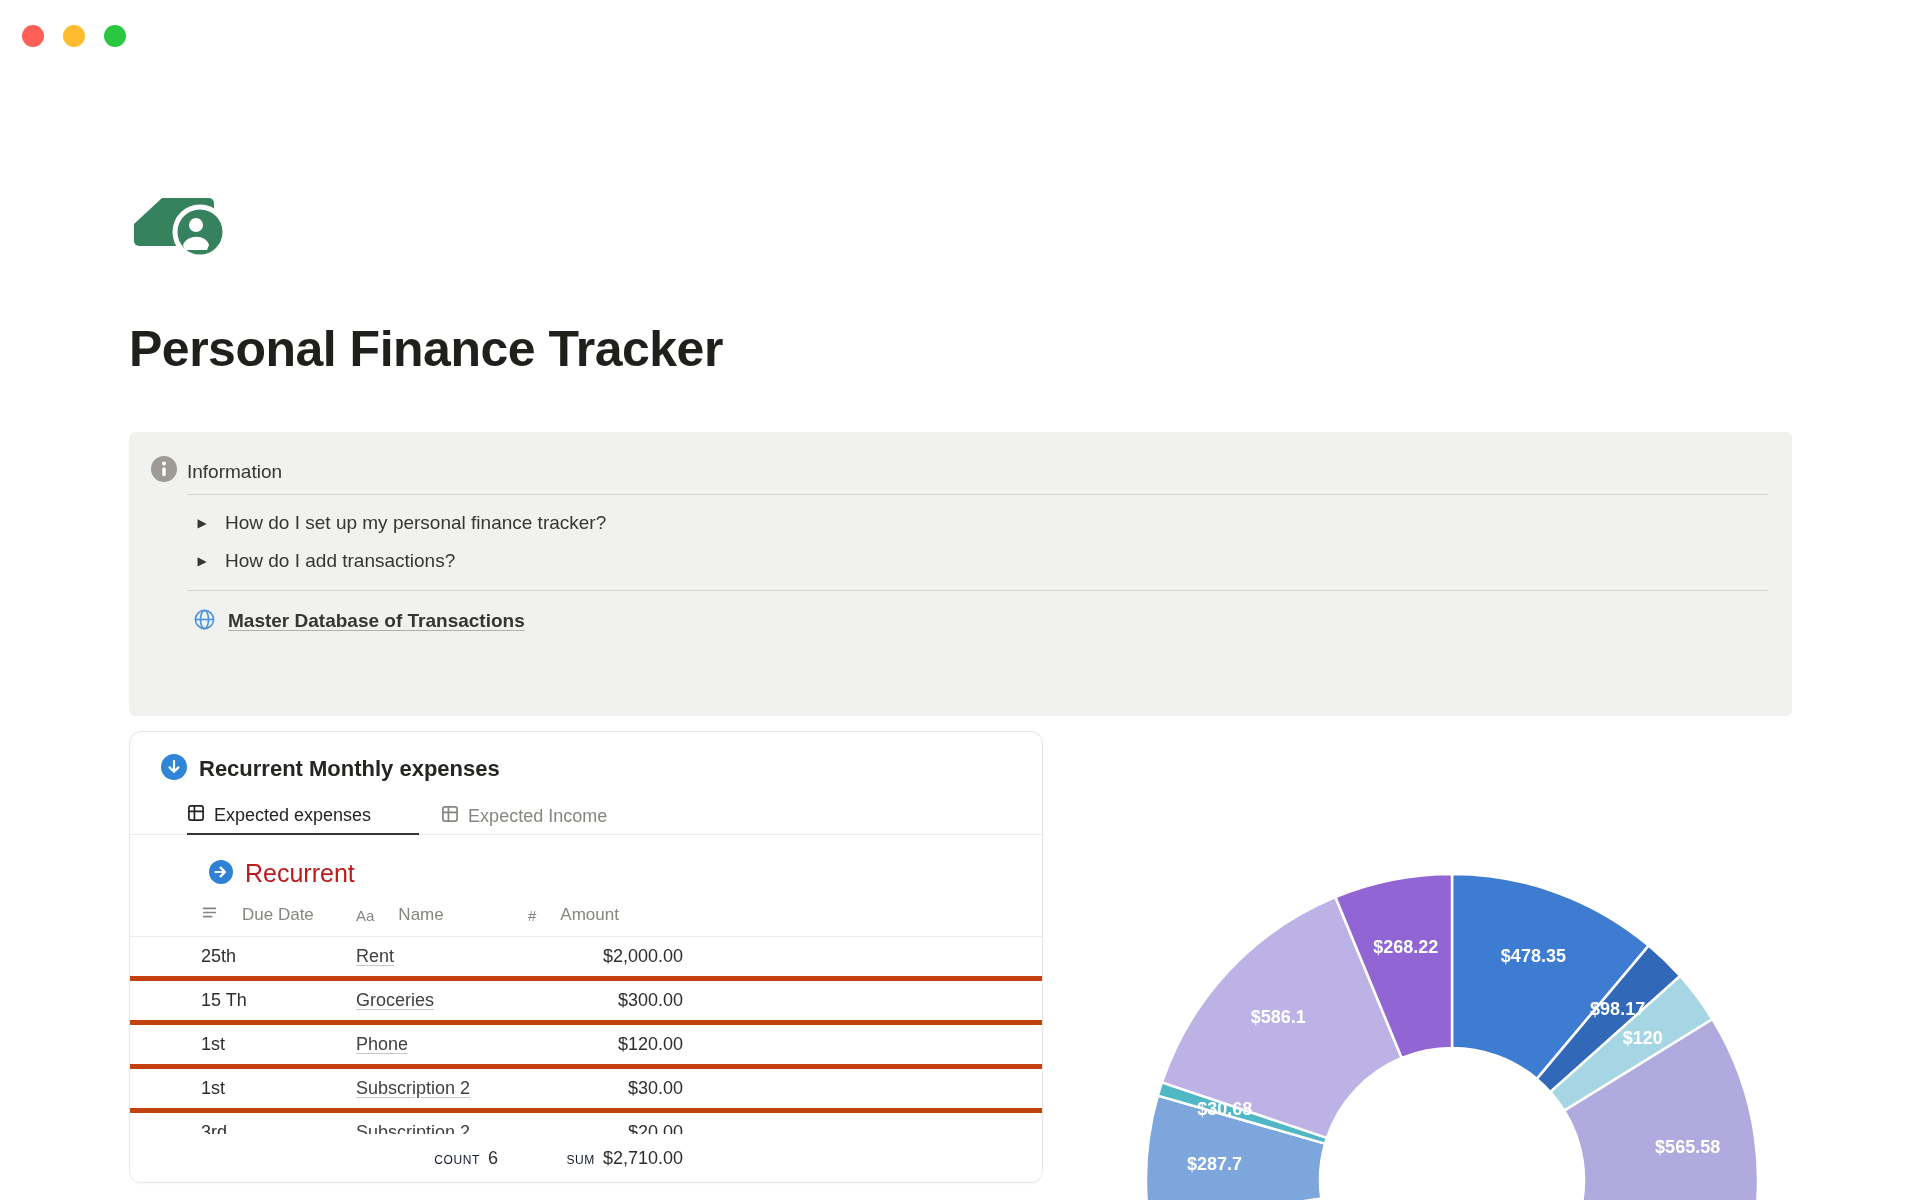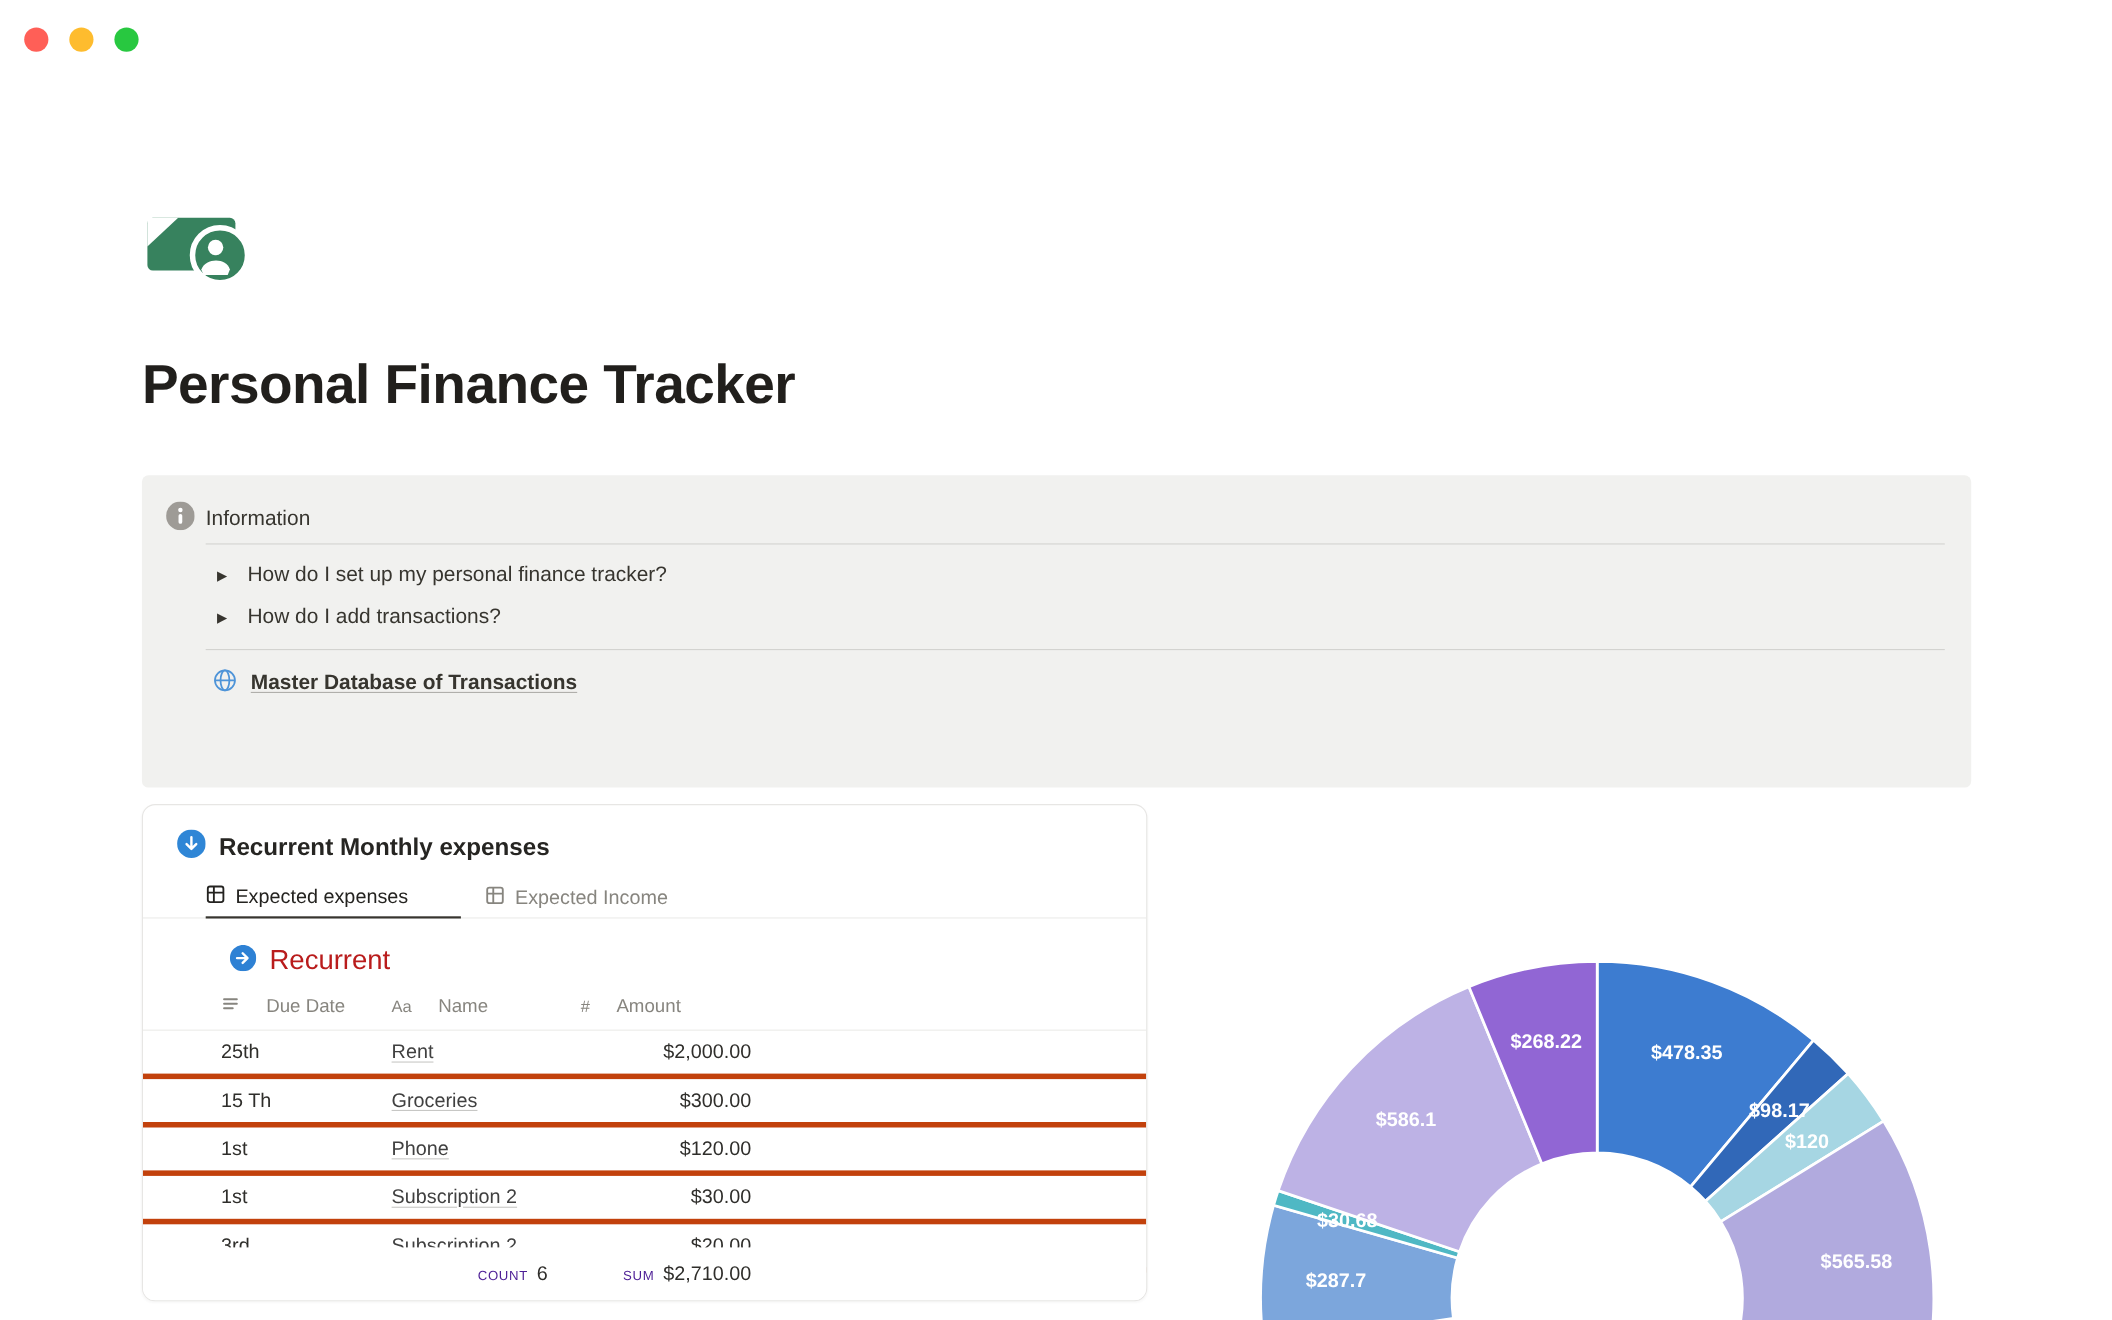--- a/index.html
+++ b/index.html
@@ -49,21 +49,21 @@
   .trow { display: grid; grid-template-columns: 155px 172px 155px; padding-left: 71px; align-items: center; }
   .thead { height: 43px; color: #87857f; font-size: 17px; border-bottom: 1px solid #ebebe9; }
   .th { display: flex; align-items: center; gap: 24px; }
   .th-glyph { font-size: 15px; color: #87857f; }
   .tbody .trow { height: 44px; border-bottom: 5px solid #c2410c; font-size: 18px; color: #2f2e2b; }
   .td.amount { text-align: right; }
   .name-link { font-weight: 500; color: #404040; text-decoration: underline; text-decoration-color: rgba(55,53,47,0.28); text-underline-offset: 3px; cursor: pointer; }
   .tfoot { position: absolute; left: 0; right: 0; bottom: 0; height: 48px; background: #fff; display: grid; grid-template-columns: 155px 172px 155px; padding-left: 71px; align-items: center; }
   .agg { display: flex; align-items: baseline; justify-content: flex-end; gap: 8px; }
   .agg.count { padding-right: 30px; }
-  .agg-label { font-size: 12px; letter-spacing: 0.6px; color: #4c1d95; text-transform: uppercase; }
+  .agg-label { font-size: 12px; letter-spacing: 0.6px; color: #0f172a; text-transform: uppercase; }
   .agg-value { font-size: 18px; color: #2f2e2b; }
 
   
   .donut { position: absolute; left: 1112px; top: 840px; width: 680px; height: 680px; }
   .chart-label { fill: #ffffff; font-size: 18px; font-weight: 600; font-family: "Liberation Sans", "DejaVu Sans", sans-serif; }
 </style>
 </head>
 <body>
 
 <div class="window">

